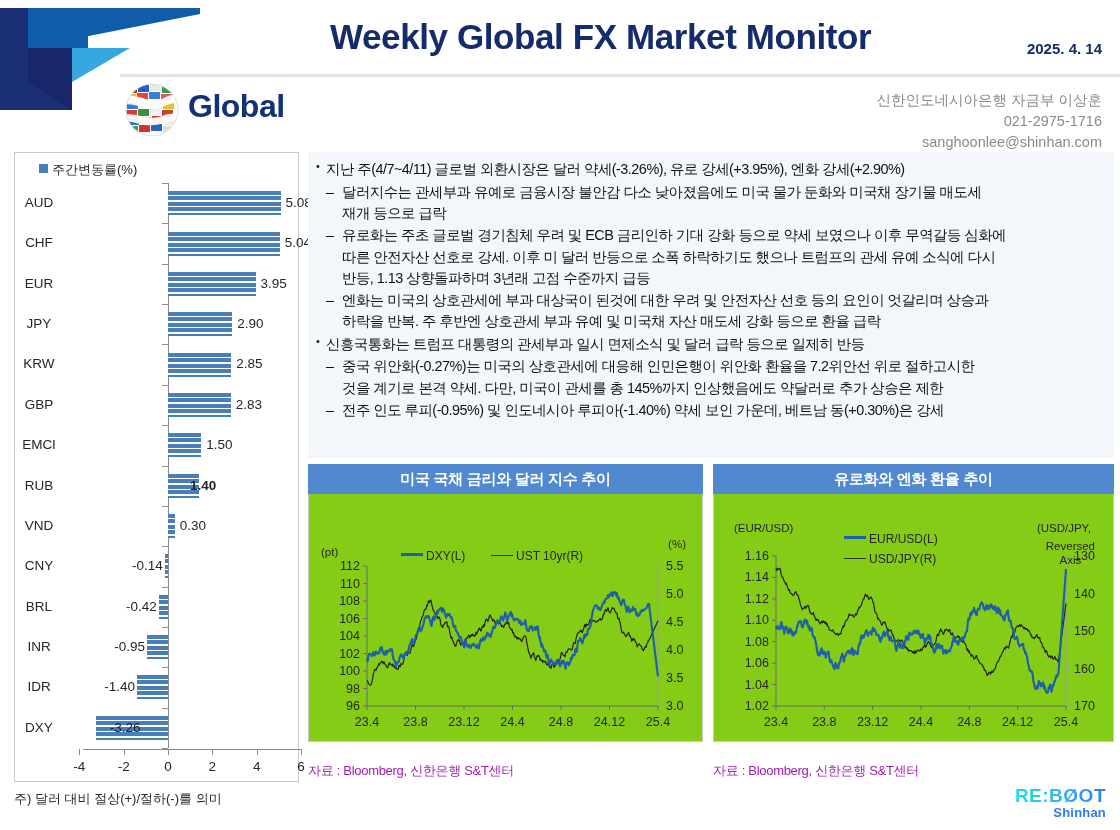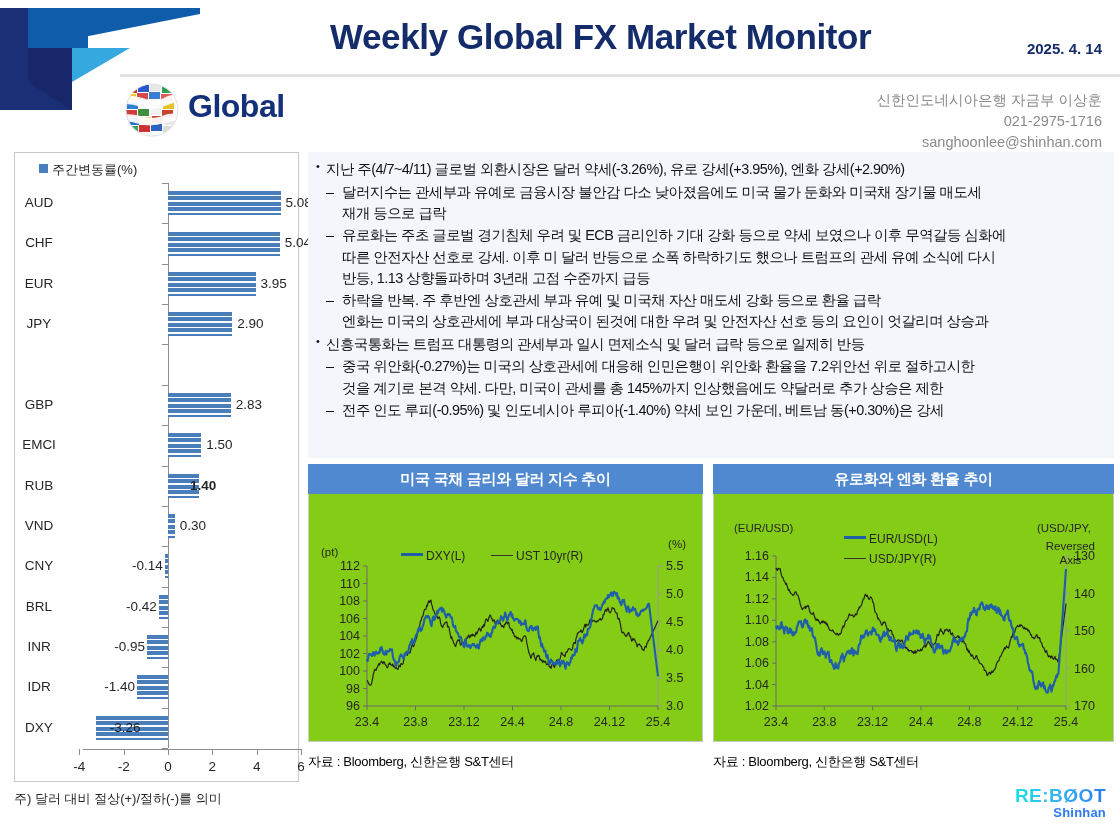--- a/index.html
+++ b/index.html
@@ -80,21 +80,21 @@
   #chart-left{left:308px;}
   #chart-right{left:713px;width:401px;}
   .chart-title{
     height:30px;line-height:30px;text-align:center;
     background:#5089D0;color:#fff;font-size:15px;font-weight:bold;letter-spacing:-0.3px;
   }
   .chart-frame{
     position:relative;height:248px;border:1px solid #c9c9c9;border-top:none;
     background:#84cc16;box-sizing:border-box;
   }
-  .chart-src{margin-top:11px;font-size:13px;color:#000000;letter-spacing:-0.3px;}
+  .chart-src{margin-top:20px;font-size:13px;color:#a21caf;letter-spacing:-0.3px;}
   .axis-unit{position:absolute;font-size:11.5px;color:#262626;white-space:nowrap;}
   .lg{position:absolute;font-size:12px;color:#262626;white-space:nowrap;}
   .lgline{display:inline-block;width:22px;height:0;border-top:3px solid #1F5FA9;vertical-align:4px;margin-right:3px;}
   .lgline.thin{border-top:1.5px solid #333;}
   .note-rev{position:absolute;font-size:11.5px;color:#262626;text-align:center;line-height:1.25;white-space:nowrap;}
 
   
   #footer-logo{position:absolute;right:14px;bottom:10px;text-align:right;line-height:1.05;}
   #reboot{font-size:19px;font-weight:bold;letter-spacing:0.5px;
           background:linear-gradient(90deg,#18E0E8 0%,#35B6F0 45%,#2E7BF6 100%);
@@ -191,20 +191,25 @@
       <div class="brow" style="top: 80.7143px; height: 40.3571px;">
         <div class="blabel" style="line-height: 40.3571px;">EUR</div>
         <div class="bar" style="width: 87.5583px; left: 153px; top: 8.17857px;"></div>
         <div class="bval" style="line-height: 40.3571px; left: 245.558px;">3.95</div>
       </div>
       <div class="brow" style="top: 121.071px; height: 40.3571px;">
         <div class="blabel" style="line-height: 40.3571px;">JPY</div>
         <div class="bar" style="width: 64.2833px; left: 153px; top: 8.17857px;"></div>
         <div class="bval" style="line-height: 40.3571px; left: 222.283px;">2.90</div>
       </div>
+      <div class="brow" style="top: 161.429px; height: 40.3571px;">
+        <div class="blabel" style="line-height: 40.3571px;">KRW</div>
+        <div class="bar" style="width: 63.175px; left: 153px; top: 8.17857px;"></div>
+        <div class="bval" style="line-height: 40.3571px; left: 221.175px;">2.85</div>
+      </div>
       <div class="brow" style="top: 201.786px; height: 40.3571px;">
         <div class="blabel" style="line-height: 40.3571px;">GBP</div>
         <div class="bar" style="width: 62.7317px; left: 153px; top: 8.17857px;"></div>
         <div class="bval" style="line-height: 40.3571px; left: 220.732px;">2.83</div>
       </div>
       <div class="brow" style="top: 242.143px; height: 40.3571px;">
         <div class="blabel" style="line-height: 40.3571px;">EMCI</div>
         <div class="bar" style="width: 33.25px; left: 153px; top: 8.17857px;"></div>
         <div class="bval" style="line-height: 40.3571px; left: 191.25px;">1.50</div>
       </div>
@@ -282,22 +287,22 @@
     <div class="b2">
       <span class="cont">달러지수는 관세부과 유예로 금융시장 불안감 다소 낮아졌음에도 미국 물가 둔화와 미국채 장기물 매도세</span>
       <span class="cont">재개 등으로 급락</span>
     </div>
     <div class="b2">
       <span class="cont">유로화는 주초 글로벌 경기침체 우려 및 ECB 금리인하 기대 강화 등으로 약세 보였으나 이후 무역갈등 심화에</span>
       <span class="cont">따른 안전자산 선호로 강세. 이후 미 달러 반등으로 소폭 하락하기도 했으나 트럼프의 관세 유예 소식에 다시</span>
       <span class="cont">반등,  1.13 상향돌파하며 3년래 고점 수준까지 급등</span>
     </div>
     <div class="b2">
+      <span class="cont">엔화는 미국의 상호관세에 부과 대상국이 된것에 대한 우려 및 안전자산 선호 등의 요인이 엇갈리며 상승과</span>
       <span class="cont">하락을 반복.  주 후반엔 상호관세 부과 유예 및  미국채 자산 매도세 강화 등으로 환율 급락</span>
-      <span class="cont">엔화는 미국의 상호관세에 부과 대상국이 된것에 대한 우려 및 안전자산 선호 등의 요인이 엇갈리며 상승과</span>
     </div>
     <div class="b1">신흥국통화는 트럼프 대통령의 관세부과 일시 면제소식 및 달러 급락 등으로 일제히 반등</div>
     <div class="b2">
       <span class="cont">중국 위안화(-0.27%)는 미국의 상호관세에 대응해 인민은행이 위안화 환율을 7.2위안선 위로 절하고시한</span>
       <span class="cont">것을 계기로 본격 약세. 다만, 미국이 관세를 총 145%까지 인상했음에도 약달러로 추가 상승은 제한</span>
     </div>
     <div class="b2">
       <span class="cont">전주 인도 루피(-0.95%) 및 인도네시아 루피아(-1.40%) 약세 보인 가운데, 베트남 동(+0.30%)은 강세</span>
     </div>
   </div>

